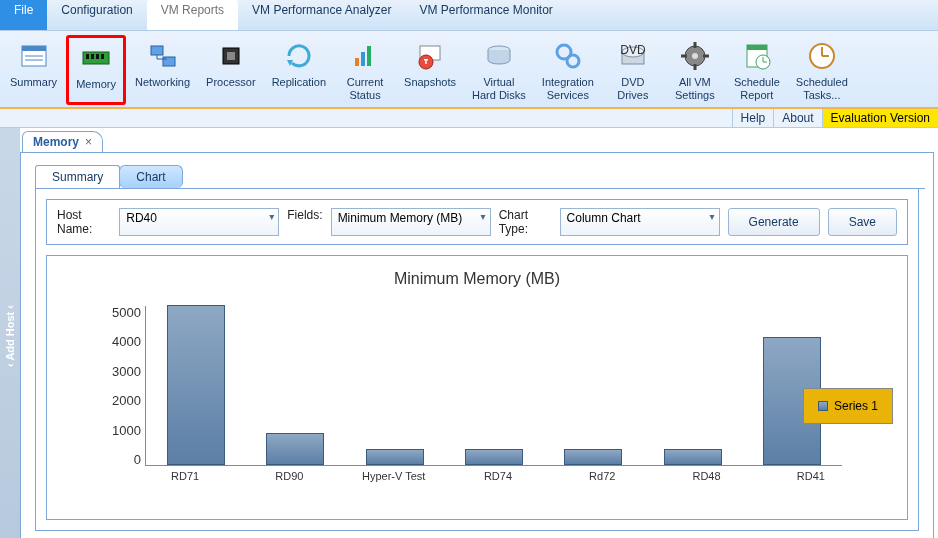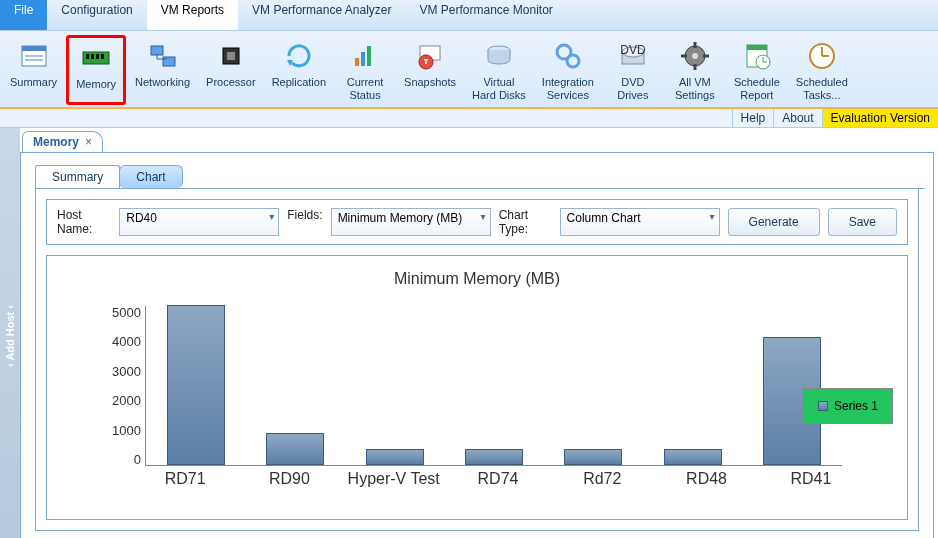--- a/index.html
+++ b/index.html
@@ -2,21 +2,21 @@
 <html><head>
 <meta charset="utf-8">
 <style>
 * { box-sizing: border-box; margin: 0; padding: 0; font-family: "Segoe UI", Tahoma, sans-serif; font-size: 12px; }
 body { width: 938px; height: 538px; background: #fff; overflow: hidden; }
 
 
 .menubar { display: flex; background: linear-gradient(#e8f1fb, #cde3f8); height: 31px; border-bottom: 1px solid #b3cce5; }
 .menuitem { padding: 3px 14px; color: #1a3b63; cursor: default; }
 .menuitem.file { background: #2f8fe5; color: #fff; }
-.menuitem.active { background: #fff; color: #000000; border-top-left-radius: 3px; border-top-right-radius: 3px; }
+.menuitem.active { background: #fff; color: #737373; border-top-left-radius: 3px; border-top-right-radius: 3px; }
 
 
 .ribbon { display: flex; background: linear-gradient(#eaf2fc, #d9eafc); padding: 4px 2px 2px; border-bottom: 2px solid #f5b44a; }
 .ribbon-btn { display: flex; flex-direction: column; align-items: center; justify-content: flex-start; padding: 4px 6px 2px; margin: 0 1px; min-width: 60px; border: 1px solid transparent; border-radius: 3px; }
 .ribbon-btn.hl { border: 3px solid #ff0000; }
 .ribbon-btn .ic { width: 32px; height: 32px; margin-bottom: 4px; }
 .ribbon-btn span { text-align: center; color: #1a3b63; line-height: 13px; font-size: 11px; }
 
 
 .helpline { display: flex; justify-content: flex-end; background: #eaf2fc; border-bottom: 1px solid #b3cce5; }
@@ -48,22 +48,22 @@
 
 
 .chartbox { flex: 1; border: 1px solid #7da7d9; margin-top: 10px; display: flex; flex-direction: column; align-items: center; padding: 14px 10px 6px; position: relative; }
 .chart-title { font-size: 16px; color: #333; margin-bottom: 18px; }
 .plot-row { display: flex; width: 100%; align-items: stretch; }
 .yaxis { display: flex; flex-direction: column; justify-content: space-between; align-items: flex-end; padding-right: 4px; height: 160px; }
 .yaxis span { font-size: 13px; color: #333; line-height: 1; }
 .plot { flex: 1; border-left: 1px solid #888; border-bottom: 1px solid #888; height: 160px; display: flex; align-items: flex-end; justify-content: space-around; position: relative; background: #fff; }
 .bar { width: 58px; background: linear-gradient(#8ea8c4,#5c7fa6); border: 1px solid #3a5a80; }
 .xaxis { display: flex; margin-left: 42px; }
-.xaxis span { flex: 1; text-align: center; font-size: 16px; color: #333; padding-top: 4px; }
-.legend { position: absolute; right: 14px; top: 50%; border: 1px solid #888; padding: 10px 14px; display: flex; align-items: center; gap: 6px; background: #22c55e; }
+.xaxis span { flex: 1; text-align: center; font-size: 11px; color: #333; padding-top: 4px; }
+.legend { position: absolute; right: 14px; top: 50%; border: 1px solid #888; padding: 10px 14px; display: flex; align-items: center; gap: 6px; background: #eab308; }
 .legend .sw { width: 10px; height: 10px; background: linear-gradient(#8ea8c4,#5c7fa6); border: 1px solid #3a5a80; }
 </style>
 </head>
 <body>
 
 <div class="menubar">
   <div class="menuitem file">File</div>
   <div class="menuitem">Configuration</div>
   <div class="menuitem active">VM Reports</div>
   <div class="menuitem">VM Performance Analyzer</div>

